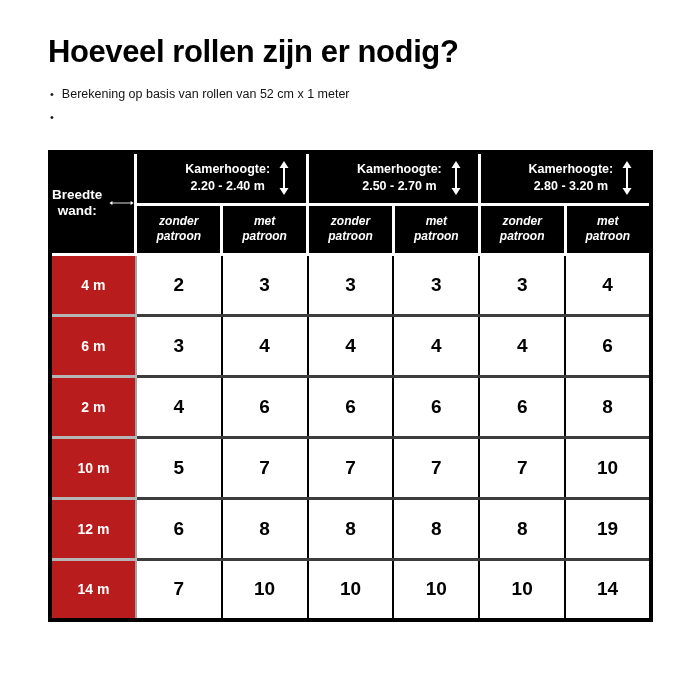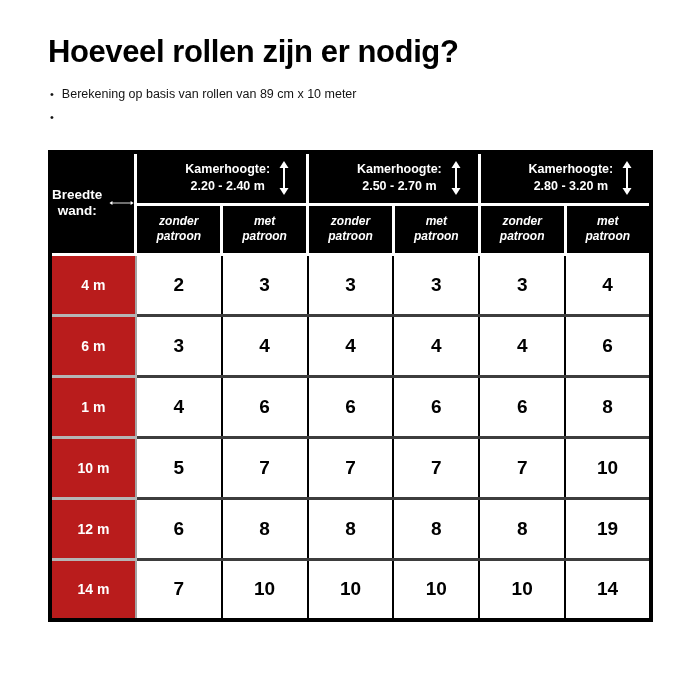--- a/index.html
+++ b/index.html
@@ -124,21 +124,21 @@
 </head>
 <body>
 
 <div class="page">
 
   <h1 class="title">Hoeveel rollen zijn er nodig?</h1>
 
   <ul class="bullets">
     <li>
       <span class="dot">•</span>
-      <span>Berekening op basis van rollen van 89 cm x 10 meter</span>
+      <span>Berekening op basis van rollen van 52 cm x 1 meter</span>
     </li>
     <li>
       <span class="dot">•</span>
     </li>
   </ul>
 
   <table class="rolls">
     <colgroup>
       <col>
         <col>
@@ -237,21 +237,21 @@
       <tr>
         <th class="rowhdr">6 m</th>
         <td>3</td>
         <td>4</td>
         <td>4</td>
         <td>4</td>
         <td>4</td>
         <td>6</td>
       </tr>
       <tr>
-        <th class="rowhdr">1 m</th>
+        <th class="rowhdr">2 m</th>
         <td>4</td>
         <td>6</td>
         <td>6</td>
         <td>6</td>
         <td>6</td>
         <td>8</td>
       </tr>
       <tr>
         <th class="rowhdr">10 m</th>
         <td>5</td>

